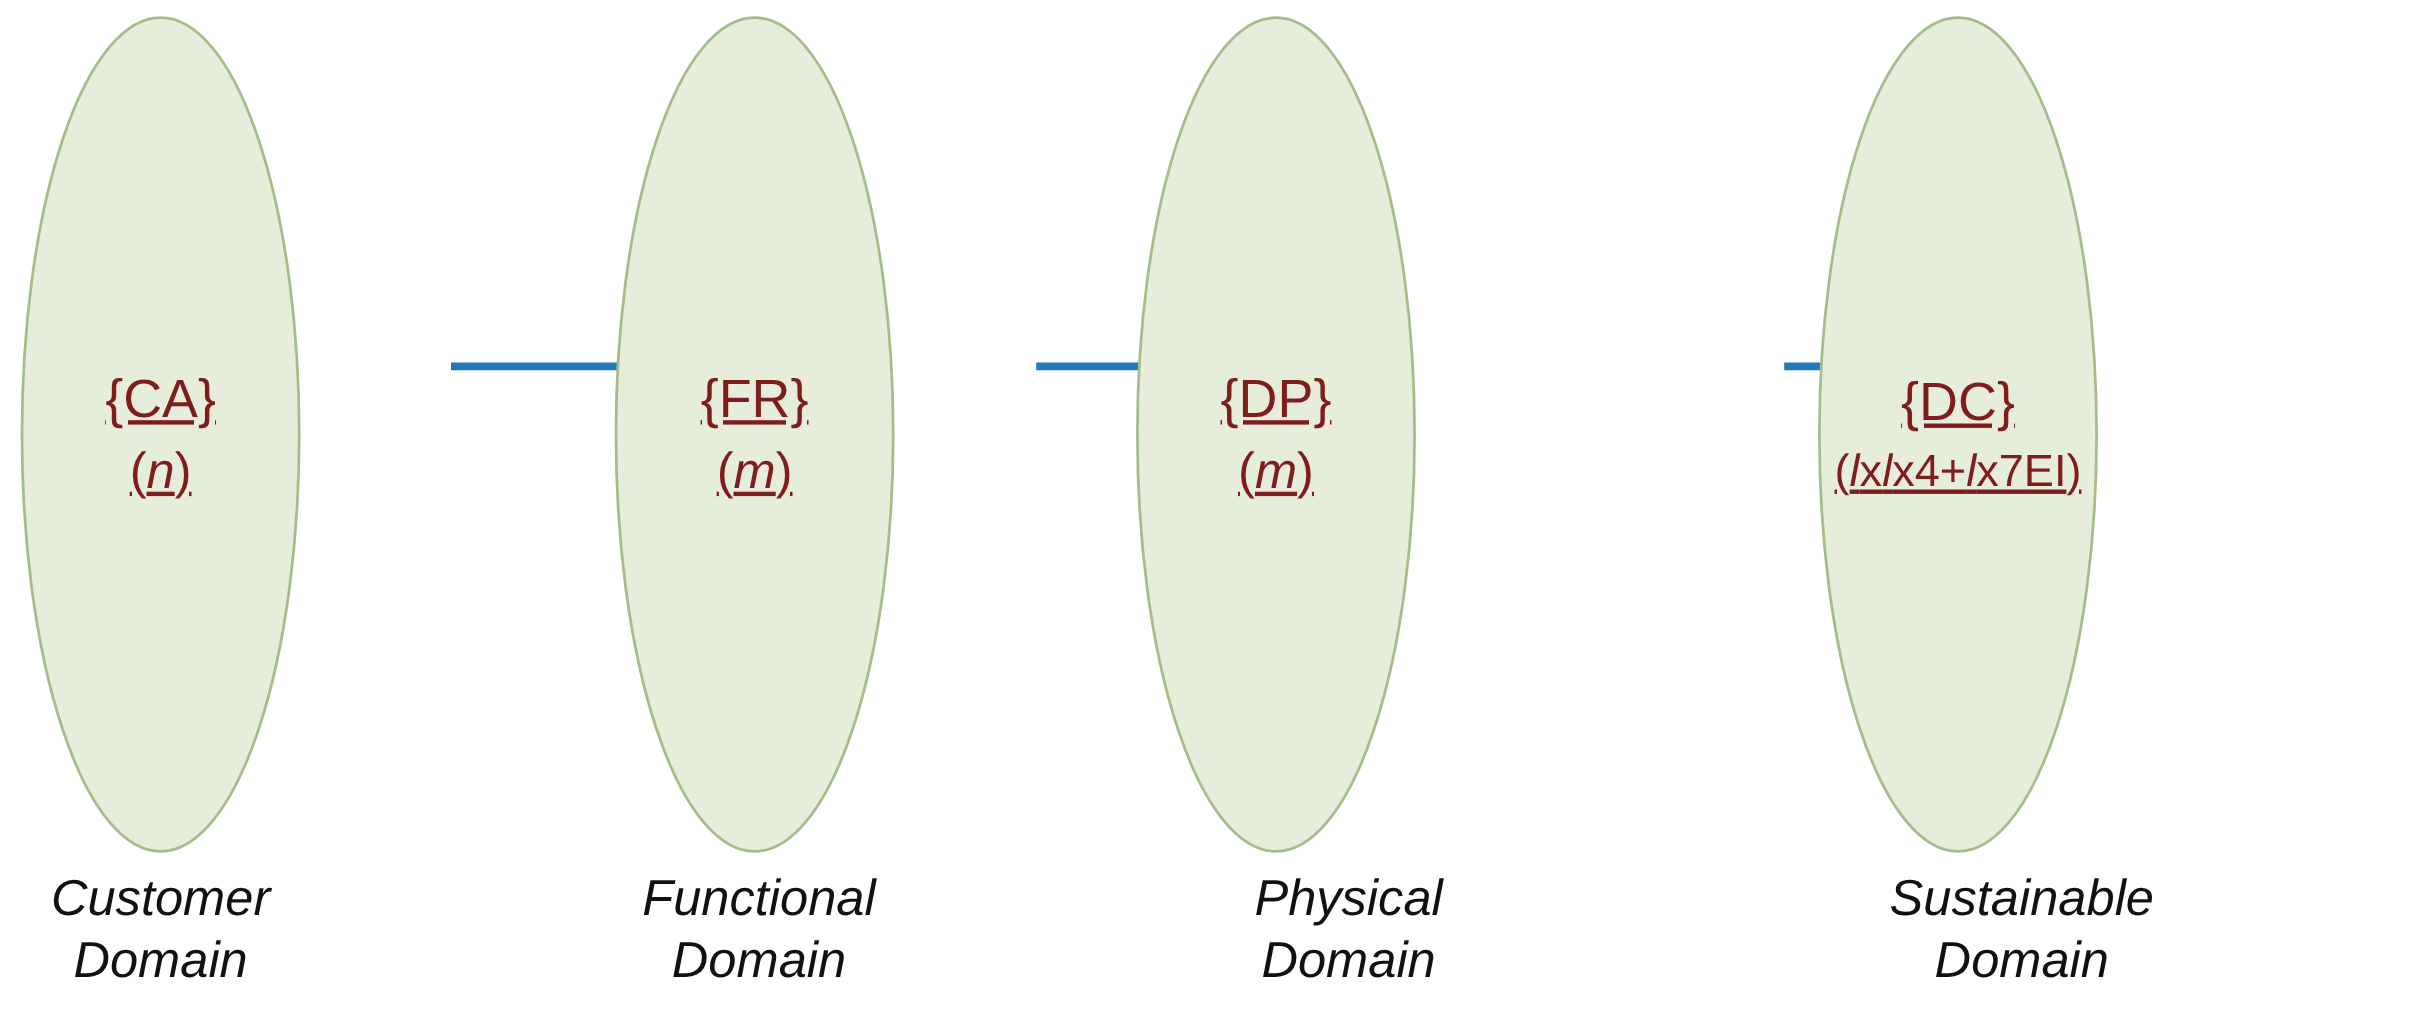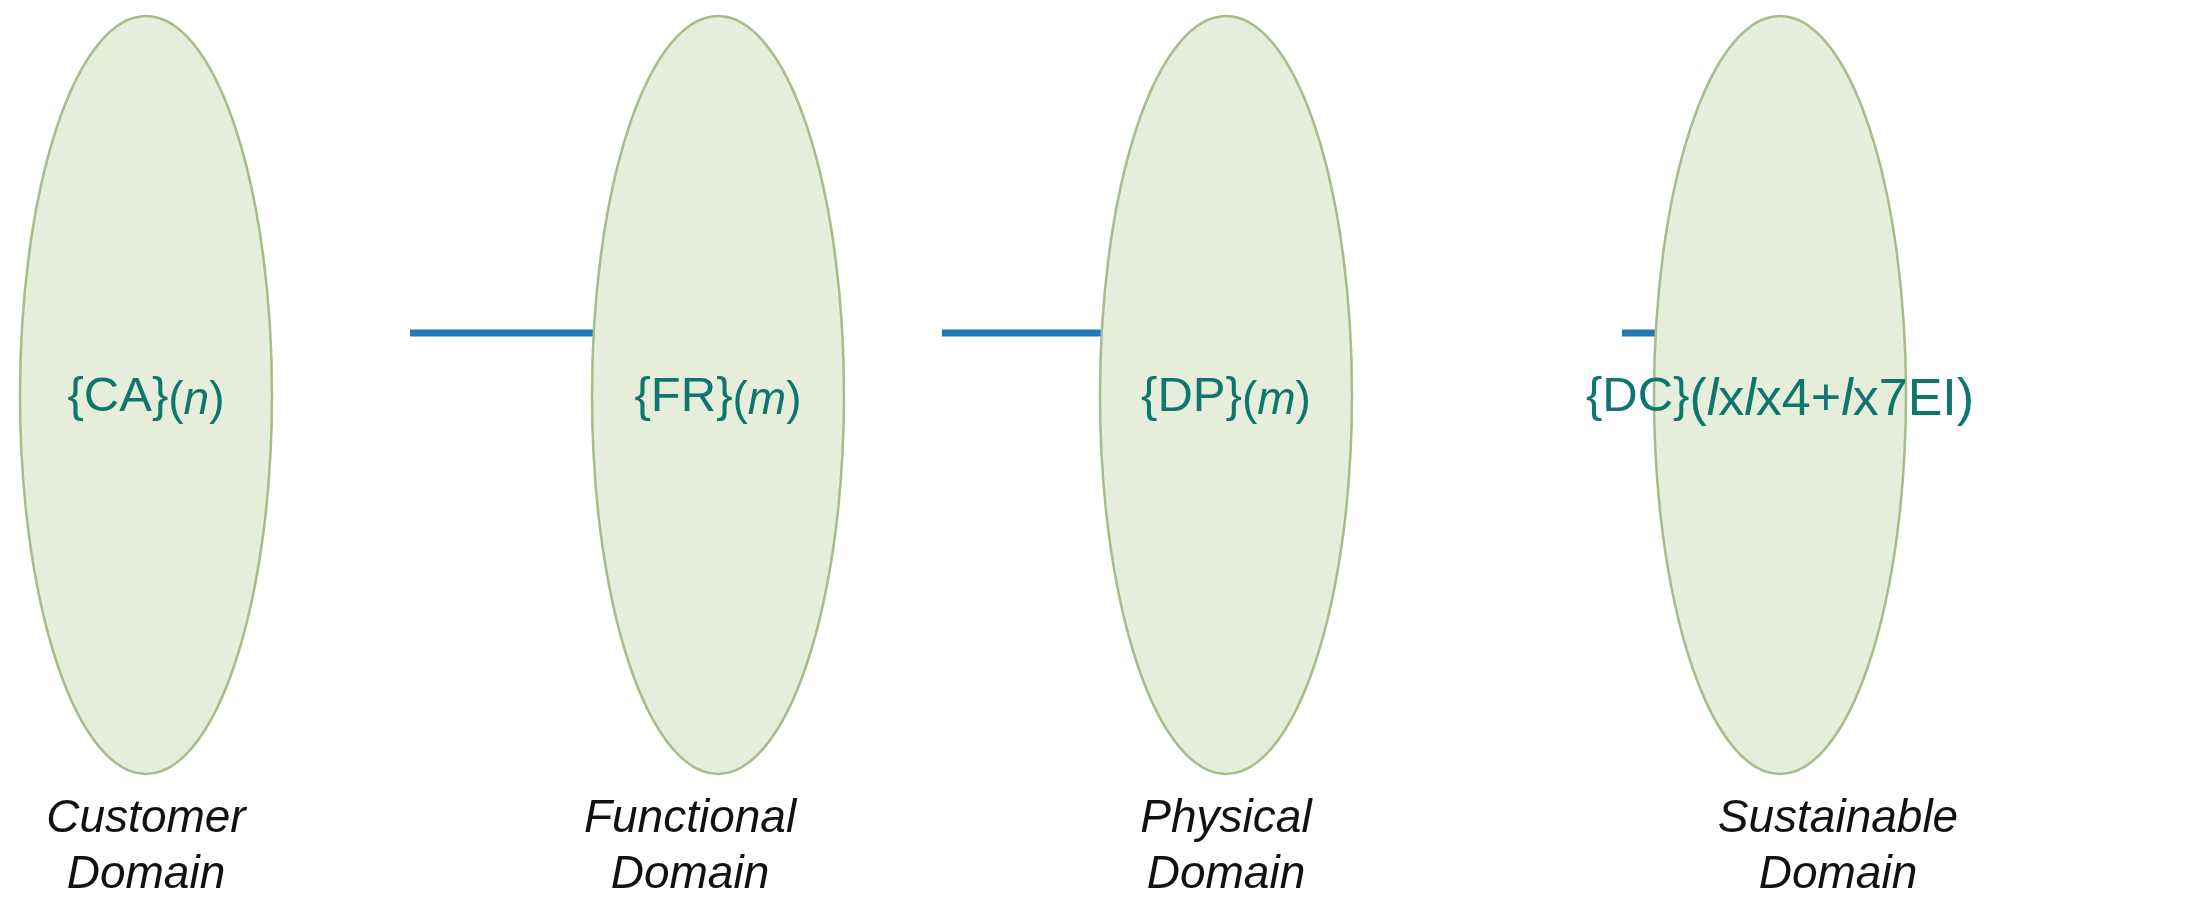--- a/index.html
+++ b/index.html
@@ -38,45 +38,46 @@
     display: block;
   }
 
   .node-text {
     position: absolute;
     left: 0;
     top: 0;
     width: 256px;
     height: 762px;
     display: flex;
-    flex-direction: row;
+    flex-direction: column;
     align-items: center;
     justify-content: center;
-    color: #0f766e;
+    color: #7f1d1d;
     line-height: 1.22;
     white-space: nowrap;
+    text-decoration: underline;
   }
 
   .node-set {
     font-size: 49px;
     letter-spacing: 0px;
   }
 
   .node-count {
     font-size: 46px;
     margin-top: 6px;
   }
 
   .node-count .it {
     font-style: italic;
   }
 
   
   .node-count.formula {
-    font-size: 52px;
+    font-size: 41px;
   }
 
   .domain-label {
     position: absolute;
     top: 788px;
     width: 340px;
     text-align: center;
     font-style: italic;
     font-size: 46px;
     line-height: 1.22;
@@ -117,42 +118,42 @@
     <span class="ln">Domain</span>
   </div>
 
   <div class="arrow" style="left:408px; top:316px; width:218px;">
     <svg viewBox="0 0 218 34" preserveAspectRatio="none">
       <line x1="2" y1="17" x2="196" y2="17" stroke="#2378b9" stroke-width="7"></line>
       <polygon points="186,6 216,17 186,28 194,17" fill="#2378b9"></polygon>
     </svg>
   </div>
 
-  <div class="node" id="node-1" style="left:590px;">
+  <div class="node" id="node-1" style="left:558px;">
     <svg class="ellipse-svg" viewBox="0 0 256 762" preserveAspectRatio="none">
       <ellipse cx="128" cy="381" rx="126" ry="379" fill="#e6eedb" stroke="#a4bd8a" stroke-width="2.5"></ellipse>
     </svg>
     <div class="node-text">
       <div class="node-set">{FR}</div>
       <div class="node-count"><span>(</span><span class="it">m</span><span>)</span></div>
     </div>
   </div>
   <div class="domain-label" style="left:520px;">
     <span class="ln">Functional</span>
     <span class="ln">Domain</span>
   </div>
 
   <div class="arrow" style="left:940px; top:316px; width:218px;">
     <svg viewBox="0 0 218 34" preserveAspectRatio="none">
       <line x1="2" y1="17" x2="196" y2="17" stroke="#2378b9" stroke-width="7"></line>
       <polygon points="186,6 216,17 186,28 194,17" fill="#2378b9"></polygon>
     </svg>
   </div>
 
-  <div class="node" id="node-2" style="left:1098px;">
+  <div class="node" id="node-2" style="left:1032px;">
     <svg class="ellipse-svg" viewBox="0 0 256 762" preserveAspectRatio="none">
       <ellipse cx="128" cy="381" rx="126" ry="379" fill="#e6eedb" stroke="#a4bd8a" stroke-width="2.5"></ellipse>
     </svg>
     <div class="node-text">
       <div class="node-set">{DP}</div>
       <div class="node-count"><span>(</span><span class="it">m</span><span>)</span></div>
     </div>
   </div>
   <div class="domain-label" style="left:1056px;">
     <span class="ln">Physical</span>

